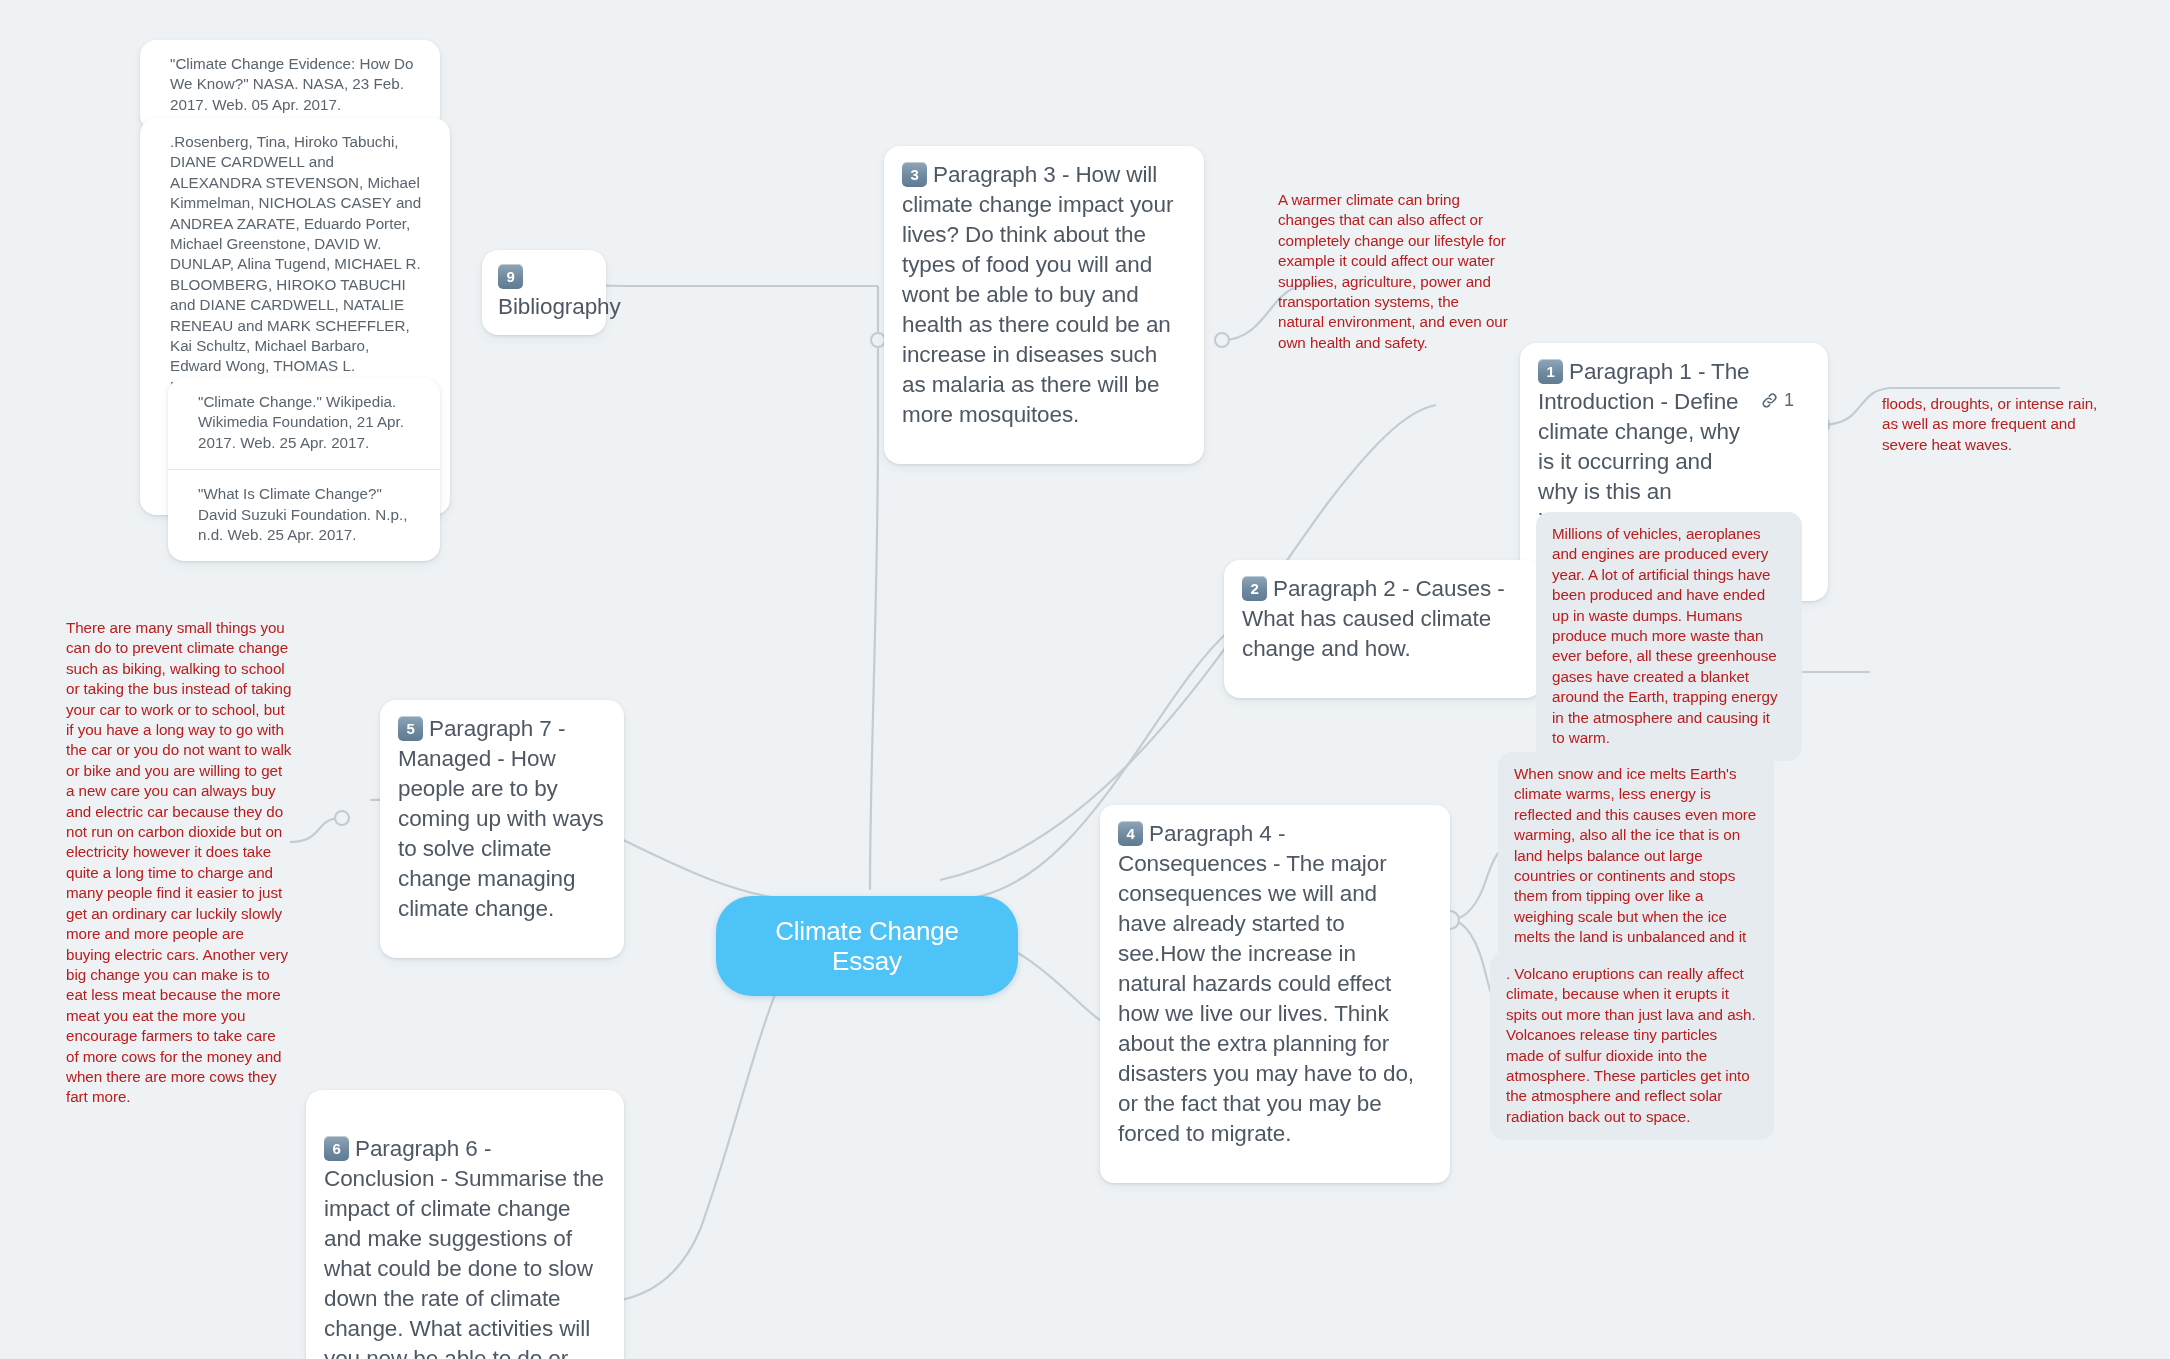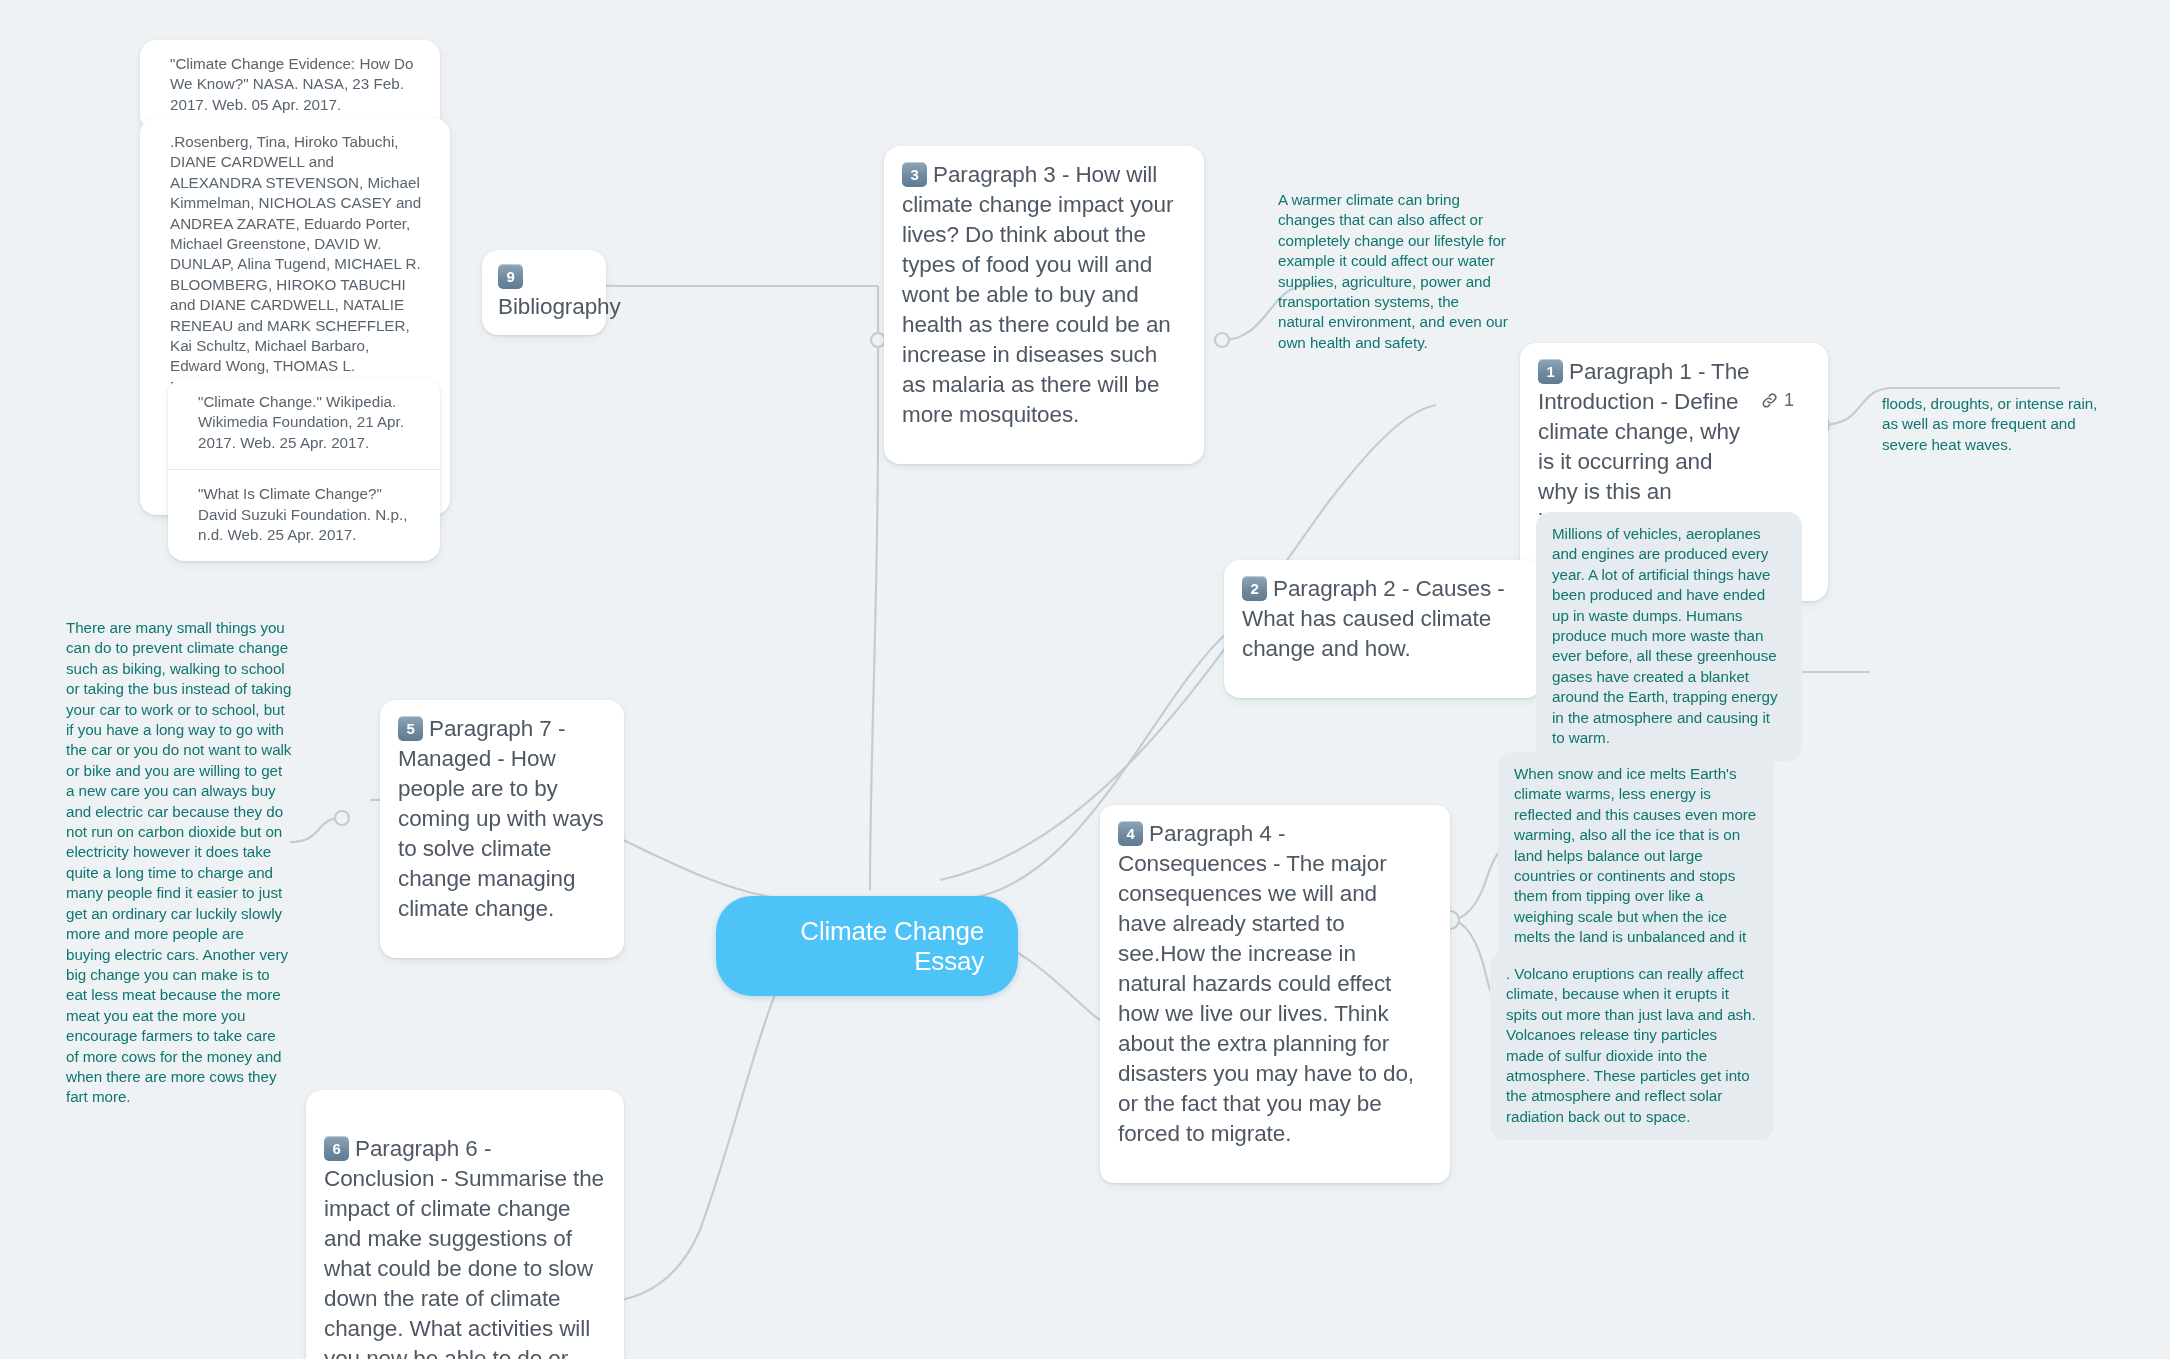--- a/index.html
+++ b/index.html
@@ -29,21 +29,21 @@
     letter-spacing:-0.1px;
   }
   .note{
     position:absolute;
     background:#e6ebef;
     border-radius:14px;
     padding:12px 16px 13px 16px;
     box-sizing:border-box;
     font-size:15.2px;
     line-height:20.4px;
-    color:#0f766e;
+    color:#b91c1c;
     letter-spacing:-0.05px;
   }
   .note.plain{background:transparent;box-shadow:none;}
   .badge{
     display:inline-block;
     width:25px;height:25px;
     border-radius:5px;
     background:linear-gradient(180deg,#8fa6b8 0%,#6f8aa0 55%,#5f7b92 100%);
     color:#ffffff;
     font-size:15px;
@@ -56,21 +56,21 @@
   }
   .central{
     position:absolute;
     background:#4ec3f7;
     color:#ffffff;
     border-radius:36px;
     font-size:26px;
     line-height:30px;
     padding:20px 34px;
     box-sizing:border-box;
-    text-align:right;
+    text-align:center;
     letter-spacing:-0.2px;
     box-shadow:0 2px 6px rgba(30,110,160,.22);
   }
   .attach{
     position:absolute;
     display:flex;
     align-items:center;
     gap:5px;
     font-size:18px;
     color:#5d6a76;

